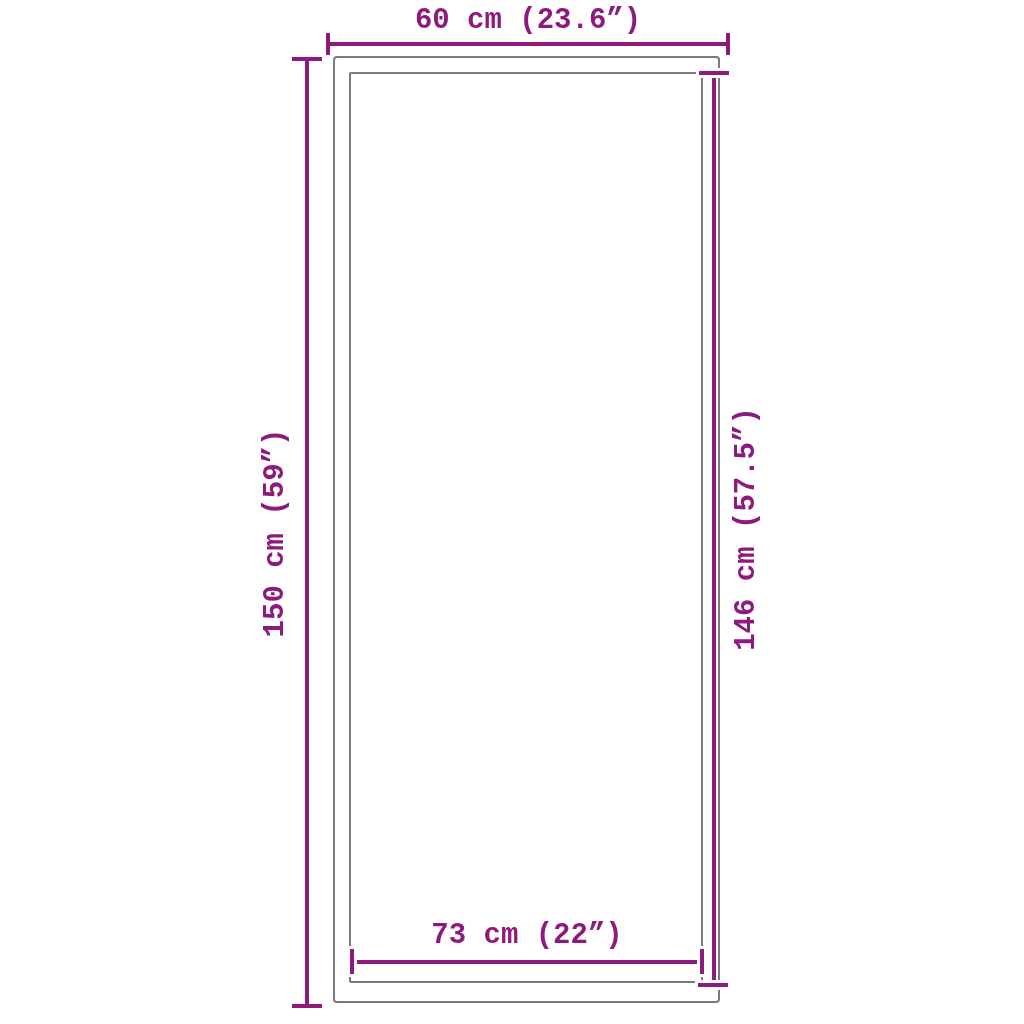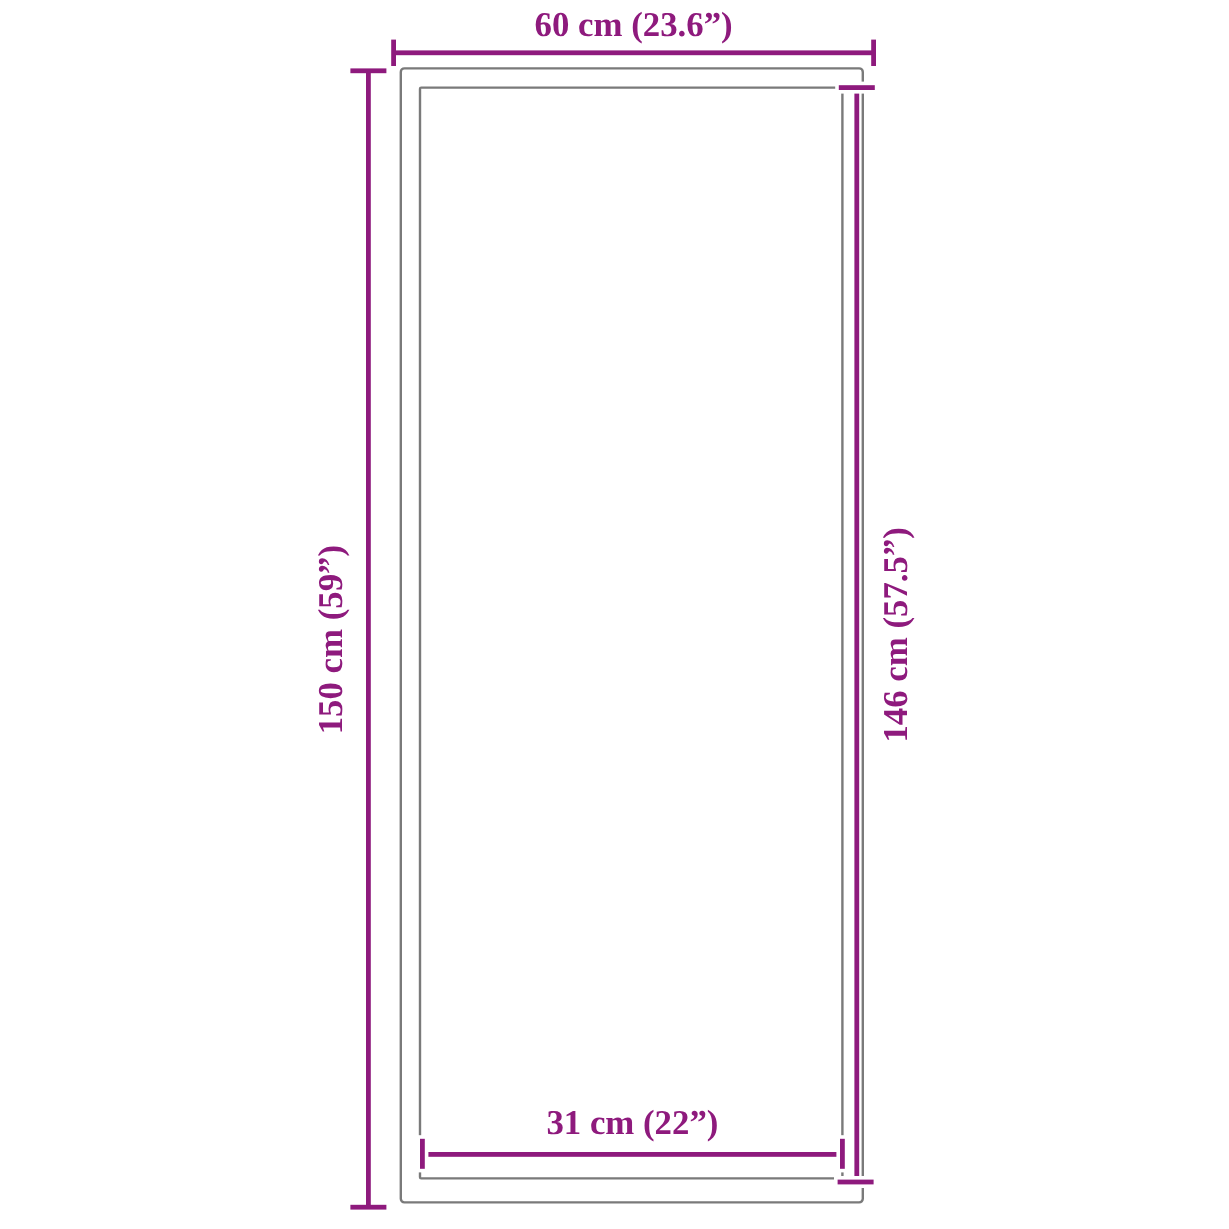--- a/index.html
+++ b/index.html
@@ -8,21 +8,21 @@
     --background: #ffffff;
   }
   * { margin: 0; padding: 0; box-sizing: border-box; }
   html, body { background: var(--background); }
   .canvas {
     position: relative;
     width: 1024px;
     height: 1024px;
     background: var(--background);
     overflow: hidden;
-    font-family: Liberation Serif, serif;
+    font-family: Liberation Mono, monospace;
   }
   .rect {
     position: absolute;
     border: 2px solid var(--outline);
     background: transparent;
     z-index: 1;
   }
   .rect.outer {
     left: 333px; top: 56px;
     width: 387px; height: 947px;
@@ -72,18 +72,18 @@
   <div class="dim-label rot" style="left:126px; top:513px; width:300px; height:40px;">150 cm (59”)</div>
   <div class="mag" style="left:305px; top:59px; width:4px; height:947px;"></div>
   <div class="mag" style="left:292px; top:57px; width:30px; height:4px;"></div>
   <div class="mag" style="left:292px; top:1004px; width:30px; height:4px;"></div>
 
   <div class="dim-label rot" style="left:597px; top:509px; width:300px; height:40px;">146 cm (57.5”)</div>
   <div class="mag" style="left:712px; top:73px; width:4px; height:912px;"></div>
   <div class="mag halo" style="left:699px; top:71px; width:30px; height:4px;"></div>
   <div class="mag halo" style="left:698px; top:983px; width:30px; height:4px;"></div>
 
-  <div class="dim-label" style="left:327px; top:916px; width:400px;">31 cm (22”)</div>
+  <div class="dim-label" style="left:327px; top:916px; width:400px;">73 cm (22”)</div>
   <div class="mag" style="left:352px; top:960px; width:350px; height:4px;"></div>
   <div class="mag halo" style="left:350px; top:949px; width:4px; height:25px;"></div>
   <div class="mag halo" style="left:700px; top:949px; width:4px; height:25px;"></div>
 
 </div>
 
 </body></html>

